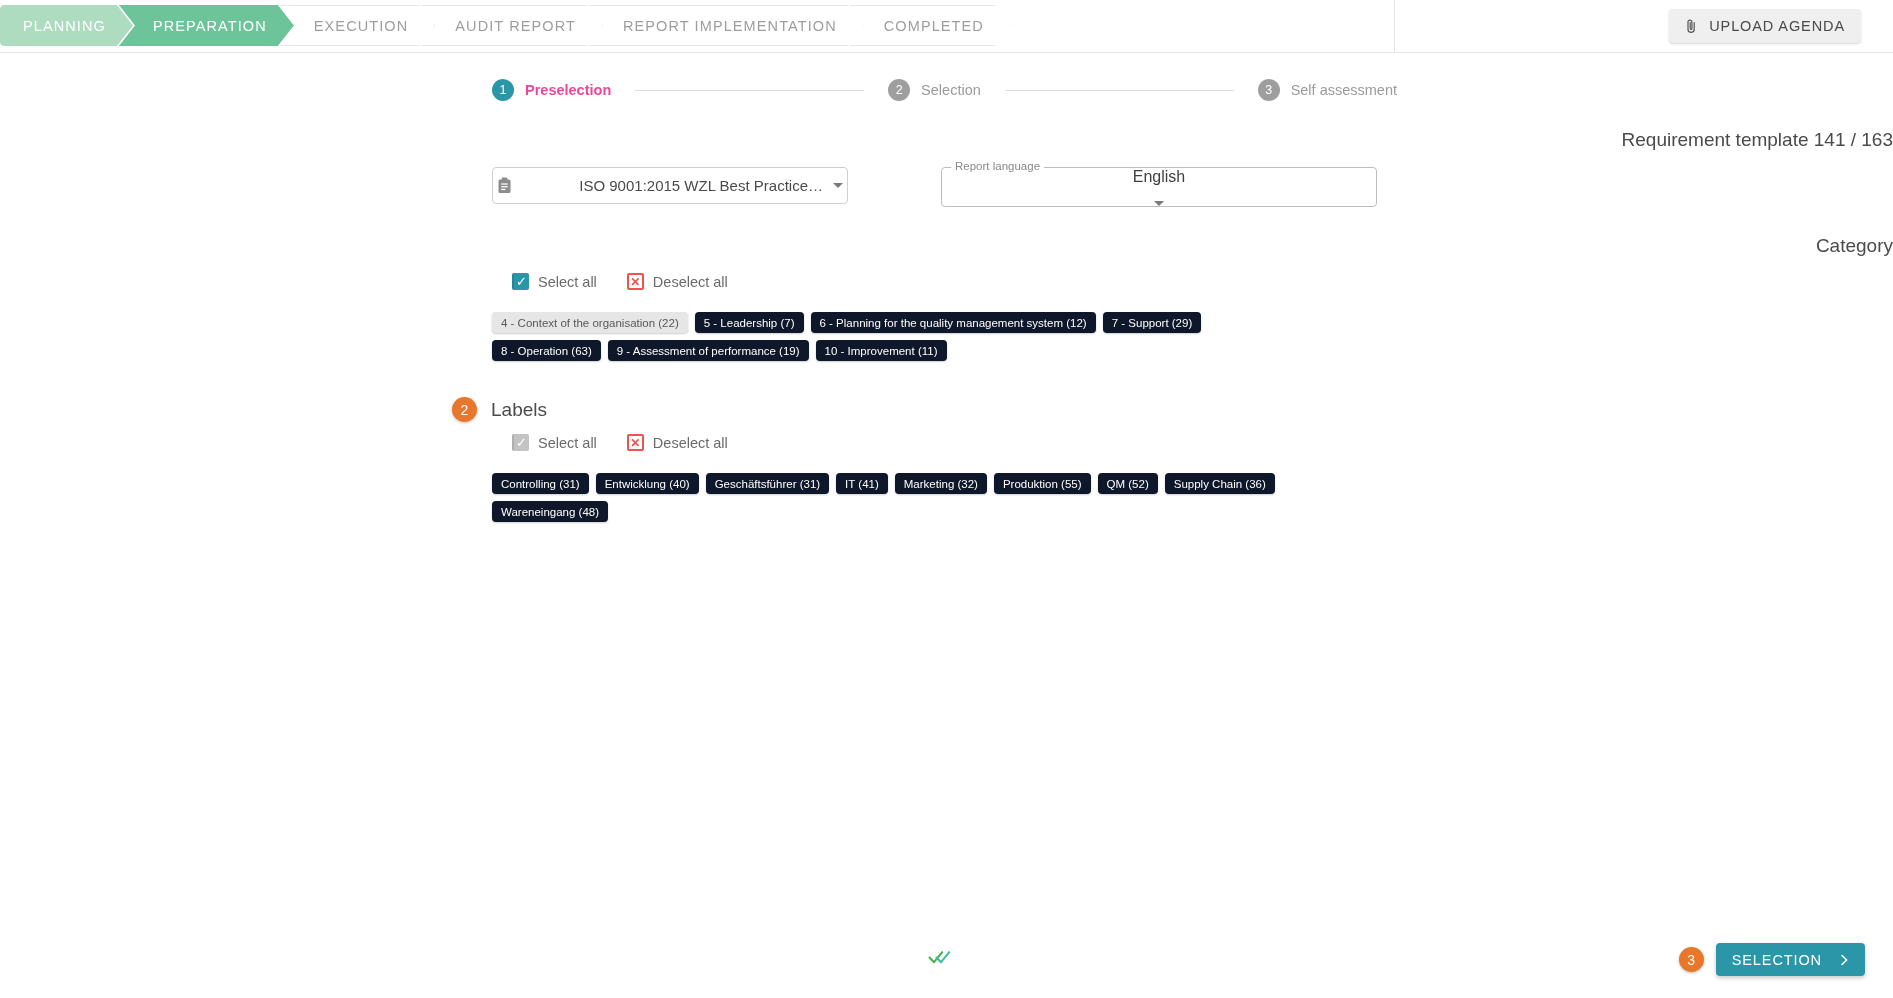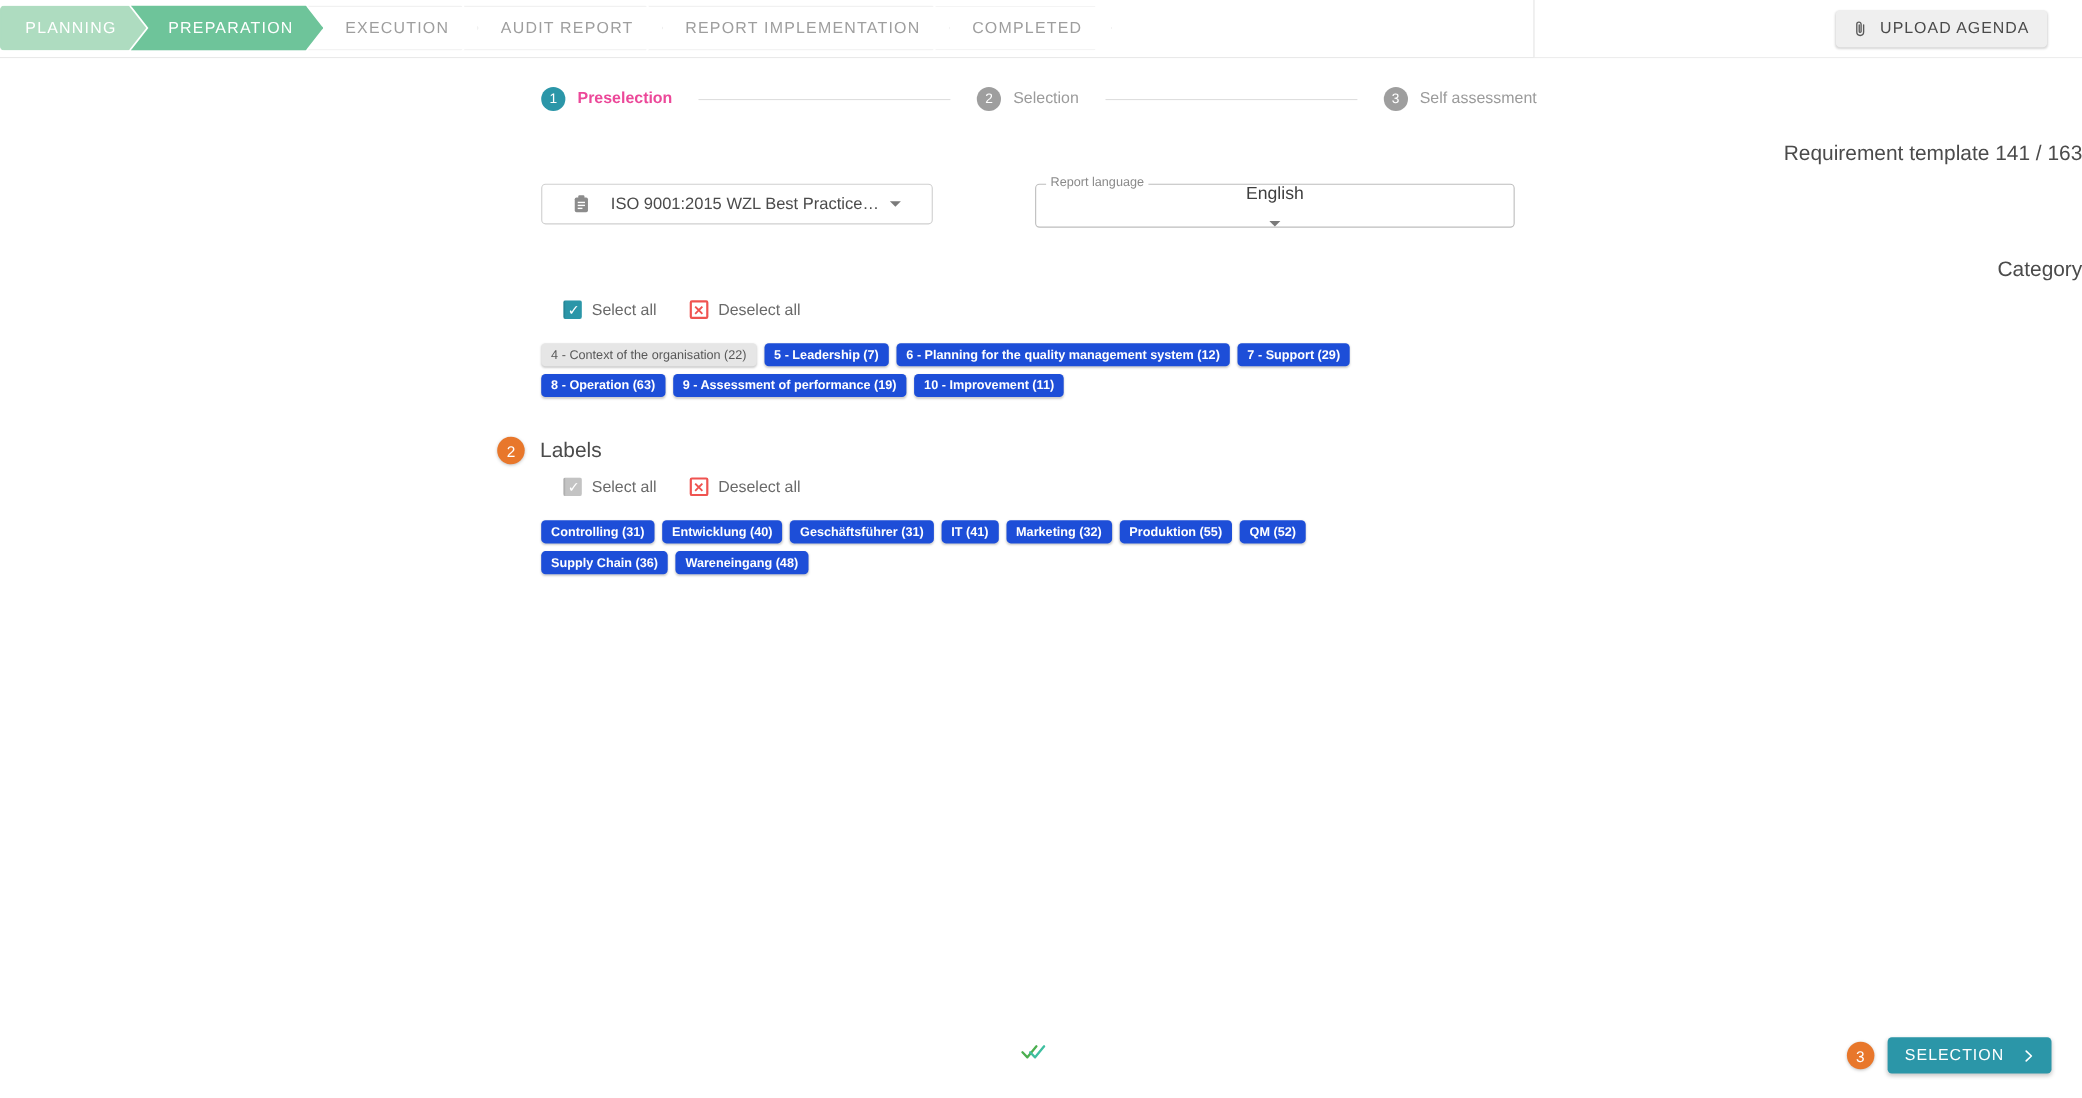--- a/index.html
+++ b/index.html
@@ -128,21 +128,21 @@
   }
 
   .row-selects { display: flex; align-items: flex-start; gap: 93px; }
 
   .tpl-select {
     position: relative;
     width: 356px; height: 37px;
     border: 1px solid #cfcfcf;
     border-radius: 4px;
     display: flex; align-items: center;
-    padding: 0 28px; gap: 10px;
+    padding: 0 4px; gap: 10px;
     background: #fff; cursor: pointer;
   }
   .tpl-text { font-size: 15px; color: #4b4b4b; flex: 1; overflow: hidden; white-space: nowrap; }
 
   .lang-field {
     position: relative;
     width: 436px; height: 40px;
     border: 1px solid #bdbdbd;
     border-radius: 4px;
     display: flex; align-items: center;
@@ -178,22 +178,22 @@
   .box-check { background: #2b96a8; }
   .box-check.muted { background: #c3c3c3; }
   .box-x { background: #ffffff; border: 2px solid #ef5350; color: #ef5350; font-weight: bold; font-size: 12px; }
 
   
   .chips { display: flex; flex-wrap: wrap; gap: 7px; width: 800px; }
   .chip {
     display: inline-flex; align-items: center;
     height: 21px; padding: 0 9px;
     border-radius: 4px;
-    font-size: 11.5px; font-weight: bold;
-    color: #ffffff; background: #1d4ed8;
+    font-size: 11.5px; font-weight: normal;
+    color: #ffffff; background: #0f172a;
     cursor: pointer; user-select: none;
     box-shadow: 0 1px 2px rgba(0,0,0,.2);
     white-space: nowrap;
   }
   .chip.off {
     background: #e6e6e6; color: #585858; font-weight: 400;
   }
 
   .labels-head { display: flex; align-items: center; gap: 14px; margin: 36px 0 0 -40px; }
   .badge-orange {

